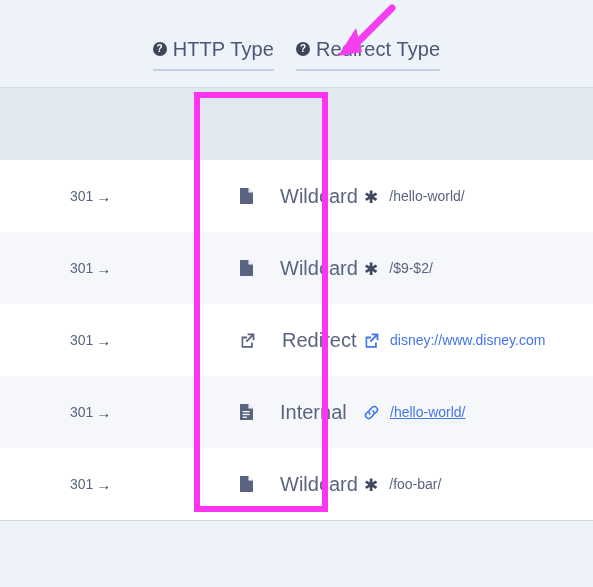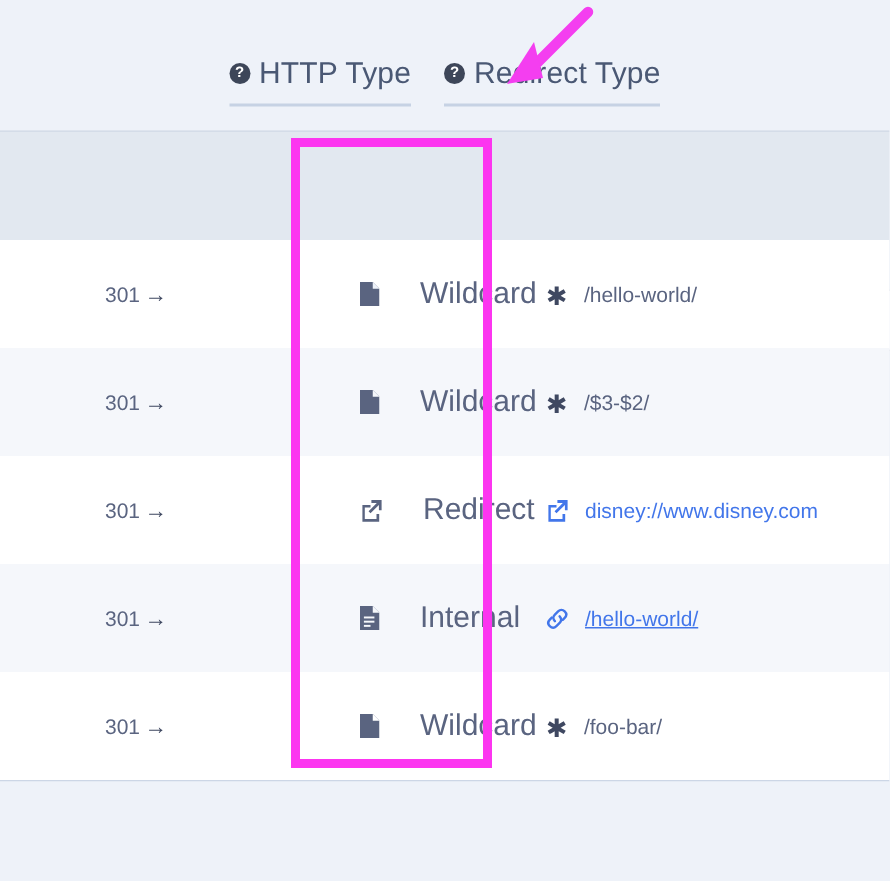--- a/index.html
+++ b/index.html
@@ -322,21 +322,21 @@
     </div>
     <div class="cell-type">
       <svg class="ic" width="13" height="16" viewBox="0 0 13 16">
         <path d="M0 0 H8.5 L13 4.5 V16 H0 Z" fill="#5a6480"></path>
         <path d="M8.5 0 L13 4.5 H8.5 Z" fill="#f5f7fb"></path>
       </svg>
       <span>Wildcard</span>
     </div>
     <div class="cell-target">
       <span class="star-glyph">✱</span>
-      <span class="target-text">/$3-$2/</span>
+      <span class="target-text">/$9-$2/</span>
     </div>
   </div>
 
   <div class="row">
     <div class="cell-code">
       <span>301</span>
       <span class="code-arrow">→</span>
     </div>
     <div class="cell-type">
       <svg class="ic" width="15" height="15" viewBox="0 0 15 15">

